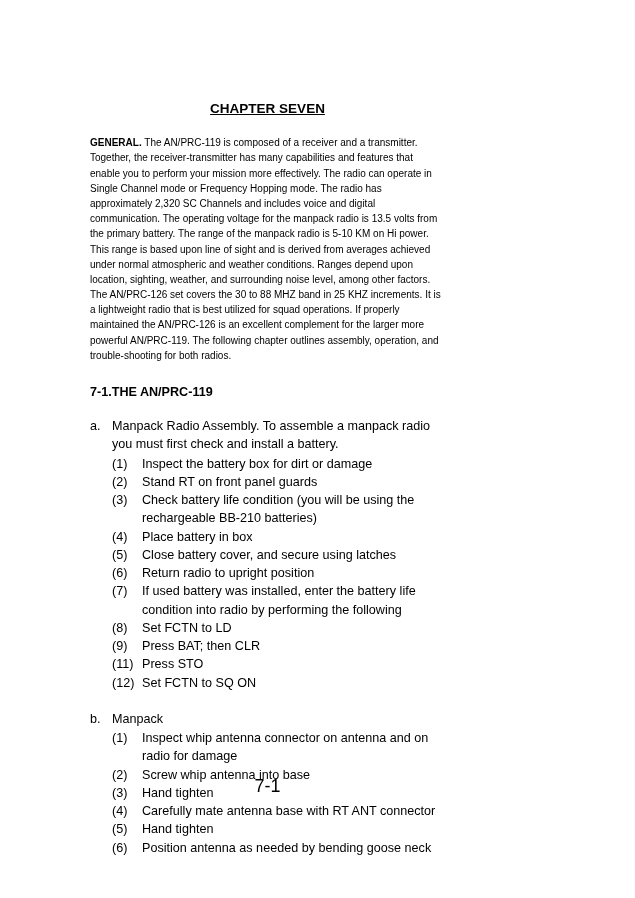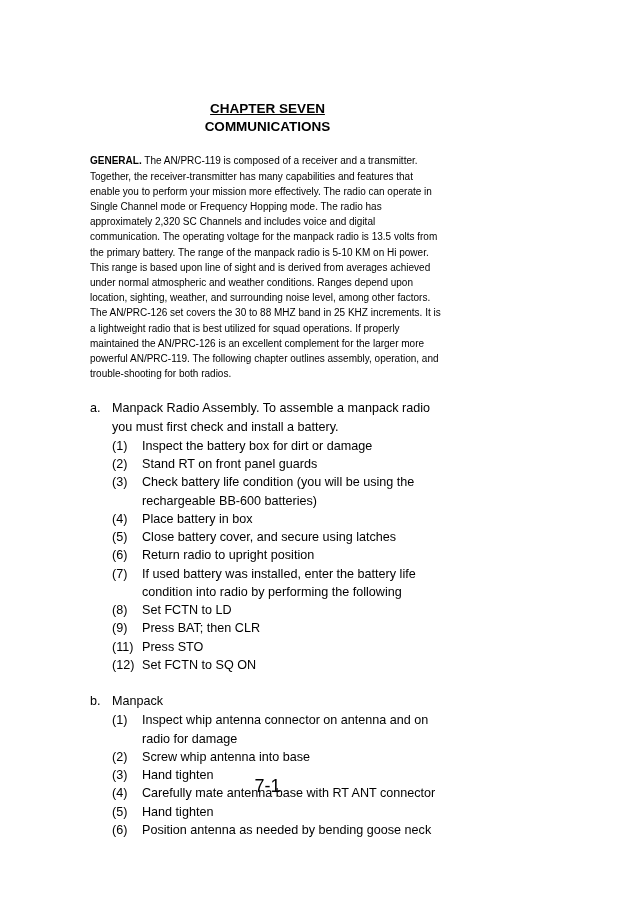--- a/index.html
+++ b/index.html
@@ -98,43 +98,43 @@
     font-size: 18px;
   }
 </style>
 </head>
 <body>
 
 <div class="page">
 
   <div class="chapter-head">
     <span class="chapter-title">CHAPTER SEVEN</span>
-    <span class="chapter-sub">COMMUNICATIONS</span>
   </div>
 
   <p class="general-para"><b>GENERAL.</b><span>  The AN/PRC-119 is composed of a receiver and a transmitter.  Together, the receiver-transmitter has many capabilities and features that enable you to perform your mission more effectively.  The radio can operate in Single Channel mode or Frequency Hopping mode.  The radio has approximately 2,320 SC Channels and includes voice and digital communication.  The operating voltage for the manpack radio is 13.5 volts from the primary battery.  The range of the manpack radio is 5-10 KM on Hi power.  This range is based upon line of sight and is derived from averages achieved  under normal atmospheric and weather conditions.  Ranges depend upon location, sighting, weather, and surrounding noise level, among other factors.  The AN/PRC-126 set covers the 30 to 88 MHZ band in 25 KHZ increments.  It is a lightweight radio that is best utilized for squad operations.  If properly maintained the AN/PRC-126 is an excellent complement for the larger more powerful AN/PRC-119.  The following chapter outlines assembly, operation, and trouble-shooting for both  radios.</span></p>
 
+  <div class="section-head">7-1.THE AN/PRC-119</div>
 
   <div class="item-block">
     <div class="item-lead">
       <span class="item-letter">a.</span>
       <span class="item-lead-text"><span class="u">Manpack Radio Assembly</span><span>.  To assemble a manpack radio you must first check and install a battery.</span></span>
     </div>
     <div class="sub-list">
       <div class="sub-item">
           <span class="sub-num">(1)</span>
           <span class="sub-text">Inspect the battery box for dirt or damage</span>
         </div>
       <div class="sub-item">
           <span class="sub-num">(2)</span>
           <span class="sub-text">Stand RT on front panel guards</span>
         </div>
       <div class="sub-item">
           <span class="sub-num">(3)</span>
-          <span class="sub-text">Check battery life condition (you will be using the rechargeable BB-600 batteries)</span>
+          <span class="sub-text">Check battery life condition (you will be using the rechargeable BB-210 batteries)</span>
         </div>
       <div class="sub-item">
           <span class="sub-num">(4)</span>
           <span class="sub-text">Place battery in box</span>
         </div>
       <div class="sub-item">
           <span class="sub-num">(5)</span>
           <span class="sub-text">Close battery cover, and secure using latches</span>
         </div>
       <div class="sub-item">

